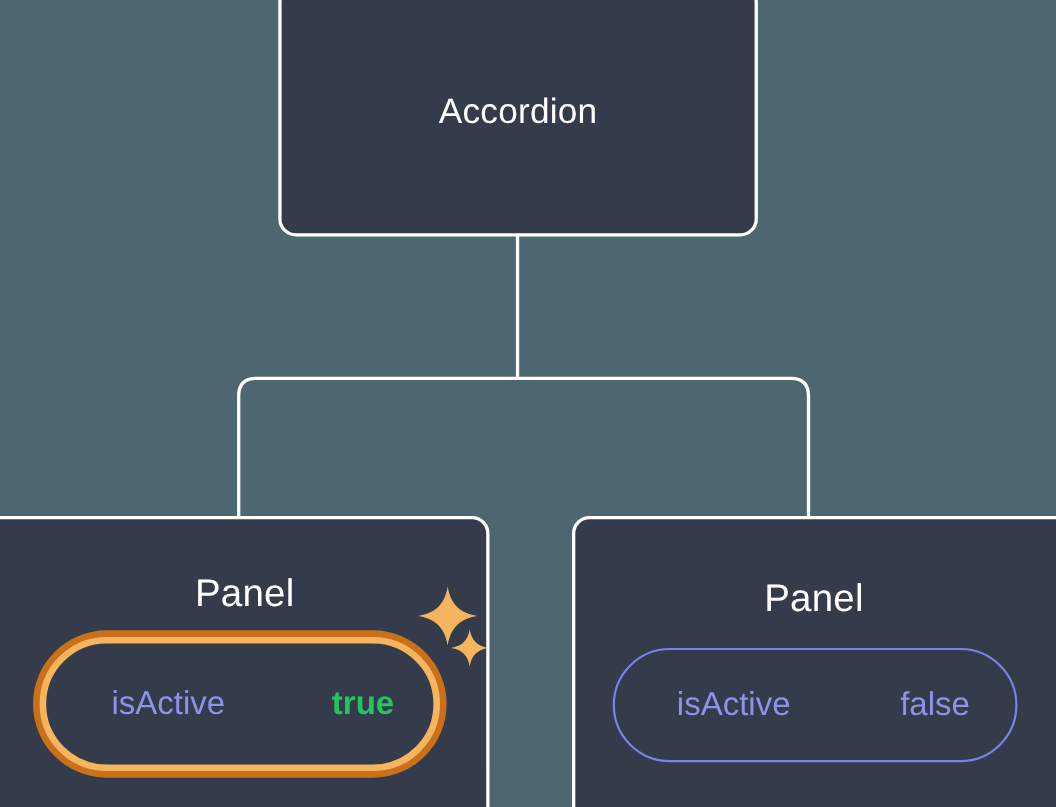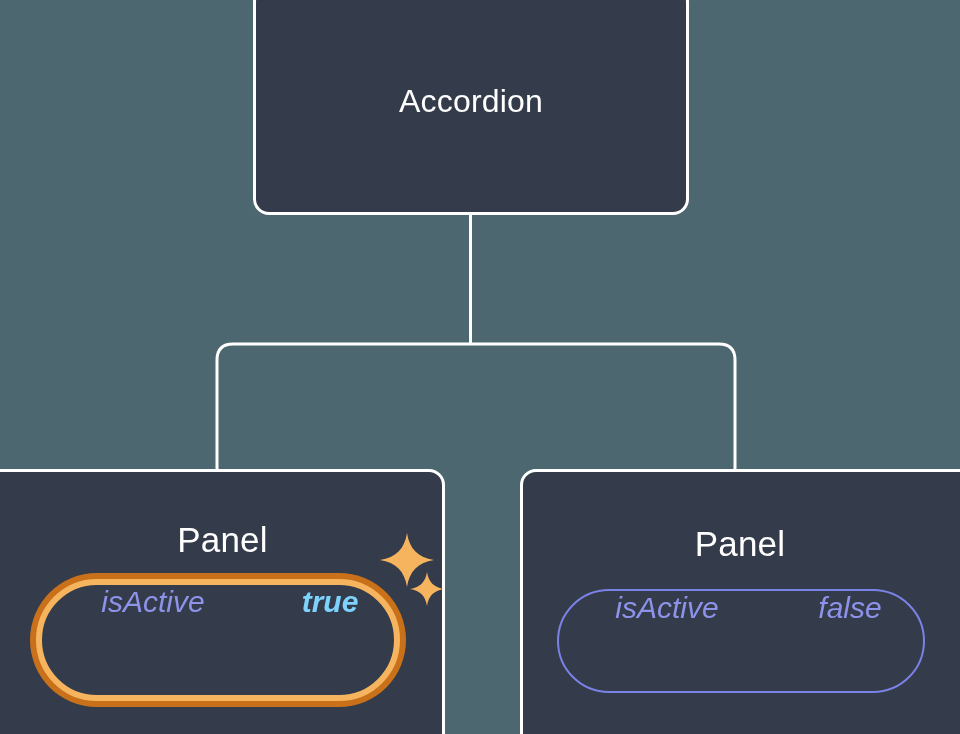--- a/index.html
+++ b/index.html
@@ -84,24 +84,23 @@
     top: 52px;
     left: 0;
     right: 18px;
   }
 
   
   .pill {
     position: absolute;
     box-sizing: border-box;
     display: flex;
-    align-items: flex-start;
+    align-items: center;
     border-radius: 999px;
     background: transparent;
-    font-style: italic;
   }
   .pill-cell {
     display: flex;
     align-items: center;
     justify-content: center;
     white-space: nowrap;
     box-sizing: border-box;
   }
 
   
@@ -137,21 +136,21 @@
     font-size: 30px;
     font-weight: 400;
     padding: 0 18px;
   }
   .pill-highlight .pill-divider {
     width: 2px;
     background: #d7923a;
     flex: none;
   }
   .pill-highlight .pill-val {
-    color: #7dd3fc;
+    color: #22c55e;
     font-size: 30px;
     font-weight: 700;
     padding: 0 18px;
   }
 
   #pill-left {
     left: 36px;
     top: 579px;
     width: 364px;
     height: 122px;

